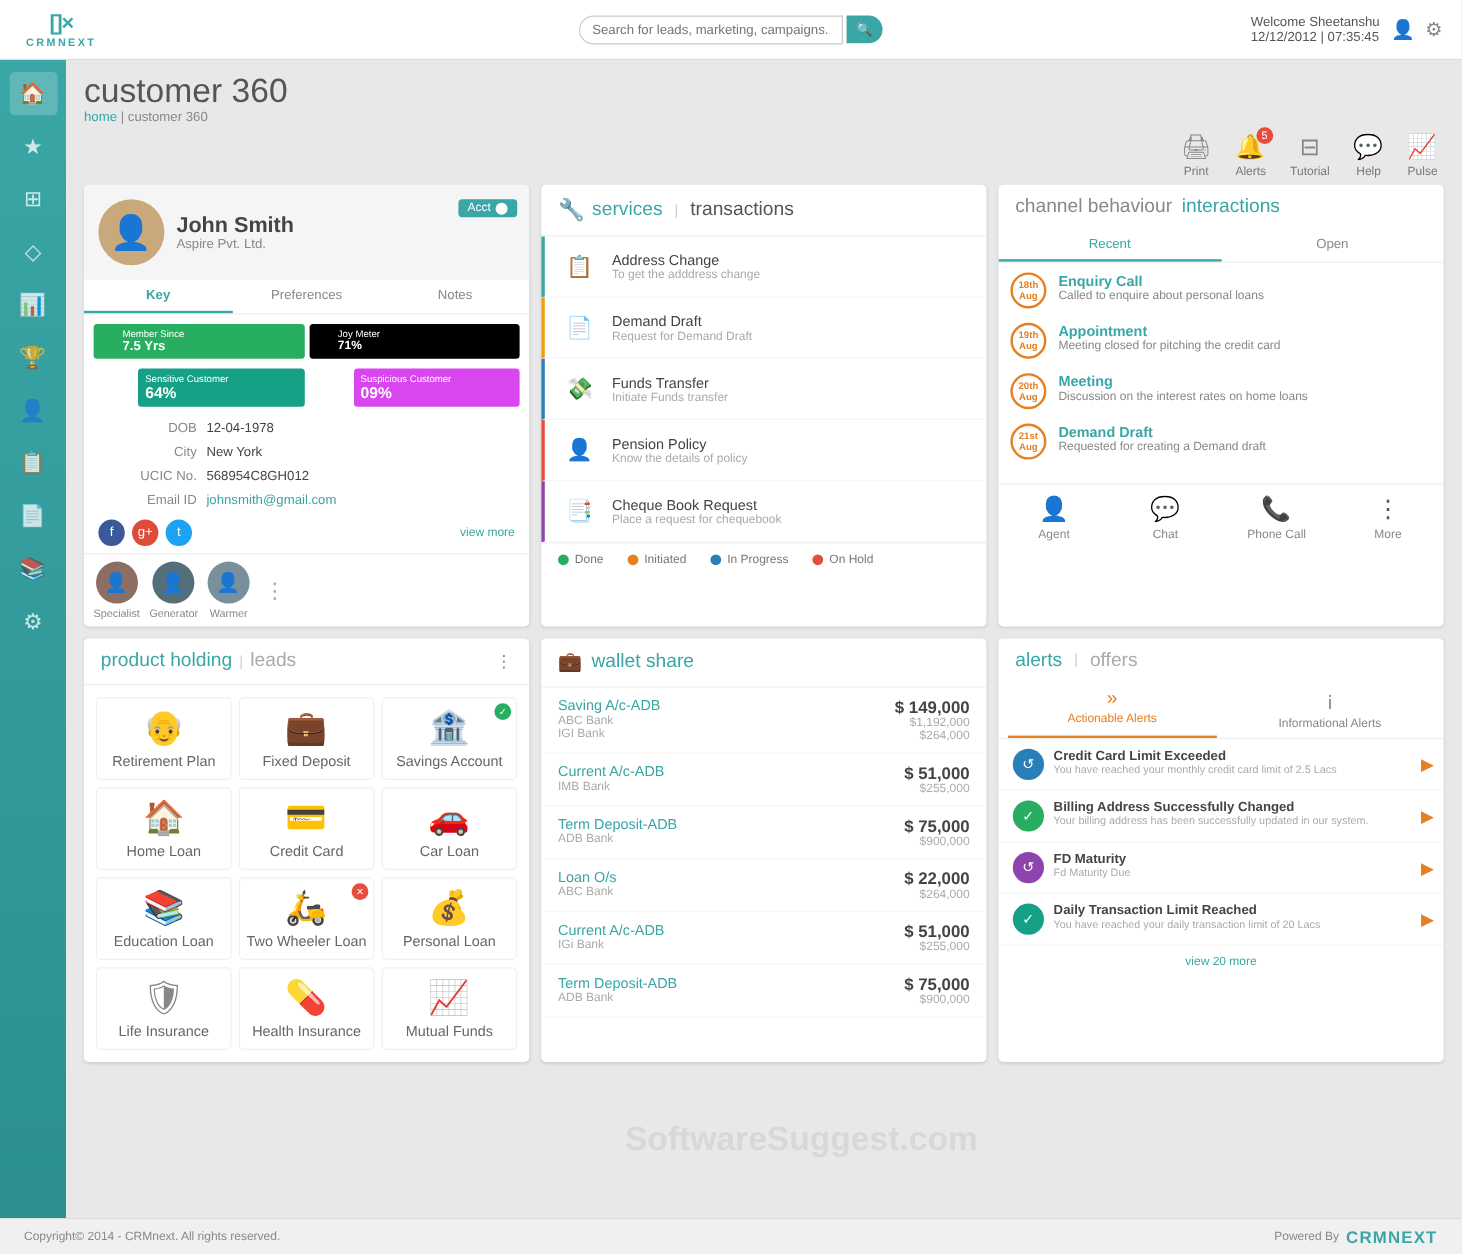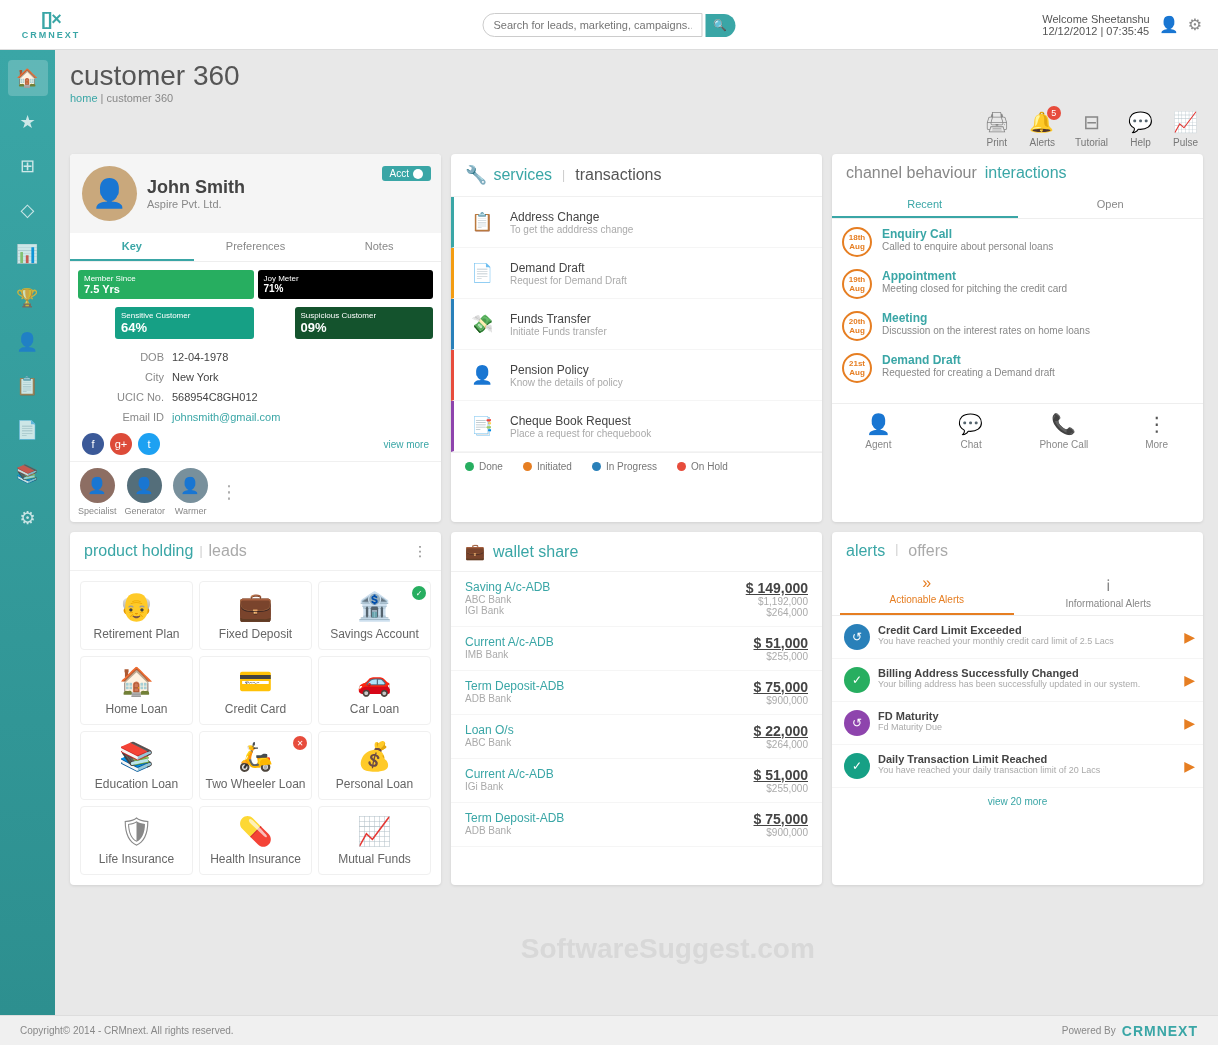--- a/index.html
+++ b/index.html
@@ -248,21 +248,21 @@
     }
 
     
     .metric-bars {
       display: flex;
       gap: 4px;
       padding: 8px;
     }
     .metric-bar {
       flex: 1;
-      padding: 4px 6px;
+      padding: 4px 24px;
       border-radius: 3px;
       font-size: 9px;
       color: #fff;
       font-weight: 600;
     }
     .metric-bar.green { background: #27ae60; }
     .metric-bar.orange { background: #000000; }
     .metric-bar-label { font-size: 8px; font-weight: normal; }
     .metric-bar-value { font-size: 11px; }
 
@@ -273,21 +273,21 @@
     }
     .metric-bar2 {
       flex: 1;
       padding: 4px 6px;
       border-radius: 3px;
       font-size: 9px;
       color: #fff;
       margin-left: 37px;
     }
     .metric-bar2.teal { background: #16a085; }
-    .metric-bar2.red { background: #14532d; }
+    .metric-bar2.red { background: #d946ef; }
 
     
     .info-row {
       display: flex;
       padding: 4px 12px;
       font-size: 11px;
     }
     .info-label {
       width: 90px;
       color: #888;
@@ -563,21 +563,21 @@
 
     .wallet-item {
       display: flex;
       justify-content: space-between;
       padding: 8px 14px;
       border-bottom: 1px solid #f5f5f5;
     }
     .wallet-name { font-size: 12px; color: #3aa6a6; font-weight: 500; }
     .wallet-bank { font-size: 10px; color: #aaa; }
     .wallet-amount { text-align: right; }
-    .wallet-main { font-size: 14px; color: #444; font-weight: 600; text-decoration: underline; }
+    .wallet-main { font-size: 14px; color: #444; font-weight: 600; }
     .wallet-sub { font-size: 10px; color: #aaa; }
 
     
     .alerts-header {
       display: flex;
       padding: 10px 14px;
       gap: 10px;
     }
     .alerts-title { font-size: 16px; font-weight: 300; color: #3aa6a6; cursor: pointer; }
     .alerts-title2 { font-size: 16px; font-weight: 300; color: #aaa; cursor: pointer; }

